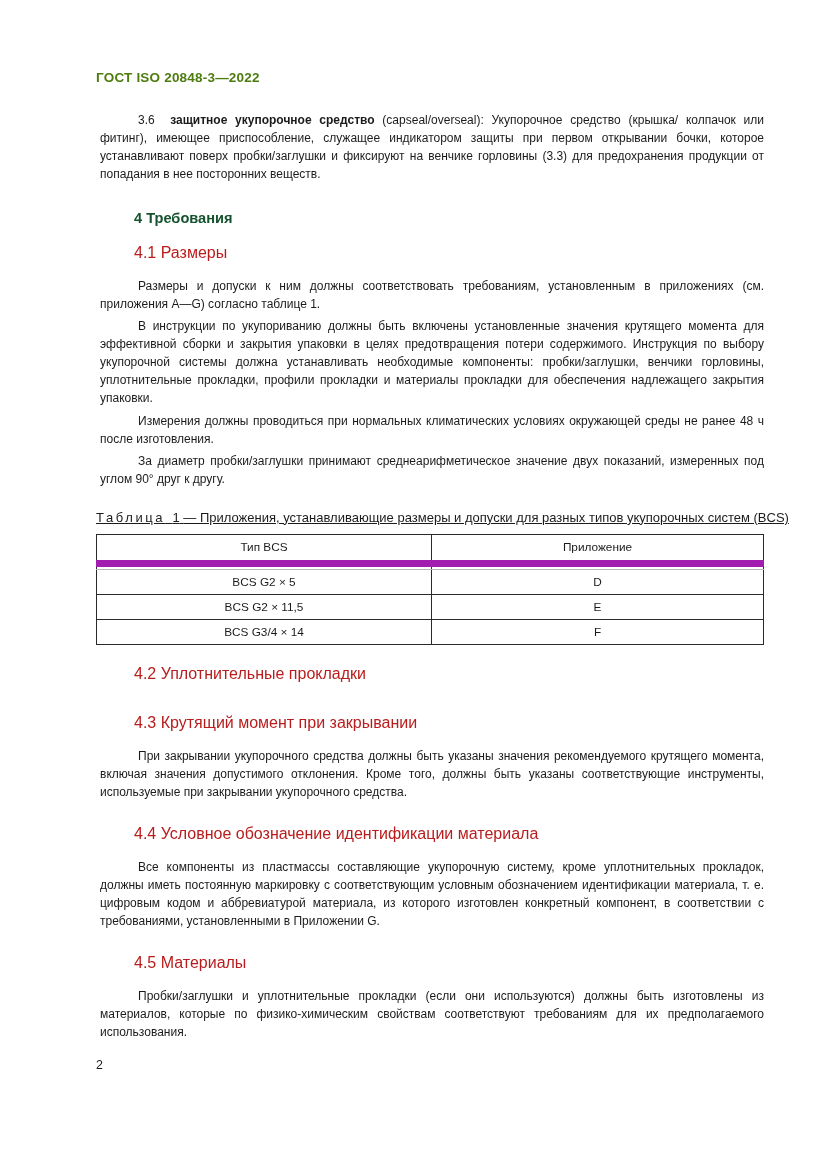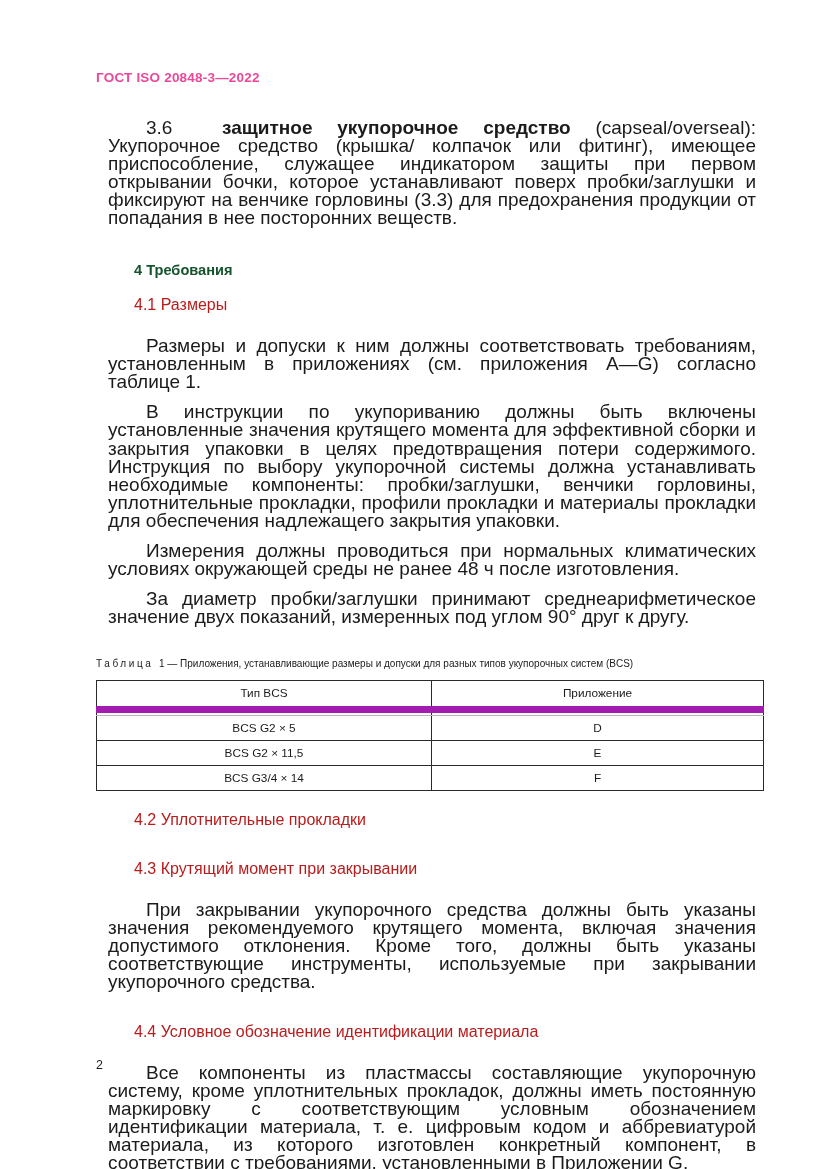--- a/index.html
+++ b/index.html
@@ -26,35 +26,35 @@
   }
 
   
   .running-header {
     position: absolute;
     left: 96px;
     top: 70px;
     font-size: 13.5px;
     font-weight: bold;
     letter-spacing: 0.2px;
-    color: #ec4899;
+    color: #4d7c0f;
     white-space: nowrap;
   }
 
   
   .content {
     position: absolute;
     left: 96px;
     top: 107px;
     width: 672px;
   }
 
   p.body {
-    margin: 12px;
-    font-size: 19px;
+    margin: 4px;
+    font-size: 12px;
     line-height: 18.05px;
     text-align: justify;
     text-indent: 38px;
     color: #1b1b1d;
     hyphens: manual;
   }
 
   .b { font-weight: bold; }
 
   
@@ -77,24 +77,25 @@
 
   .sp-after-para   { height: 18px; }
   .sp-before-h2    { height: 22px; }
   .sp-after-h2     { height: 16px; }
   .sp-after-h3     { height: 12px; }
   .sp-before-h3    { height: 20px; }
 
   
   .table-caption {
     margin: 0;
-    font-size: 10px;
+    font-size: 13px;
     line-height: 16px;
     color: #1b1b1d;
     white-space: nowrap;
+    text-decoration: underline;
   }
   .table-caption .spaced {
     letter-spacing: 2.6px;
   }
 
   table.bcs {
     border-collapse: collapse;
     width: 667px;
     margin-top: 8px;
     table-layout: fixed;
@@ -207,18 +208,19 @@
     <div class="sp-before-h3"></div>
 
     <h3 class="subclause">4.4  Условное обозначение идентификации материала</h3>
     <div class="sp-after-h3"></div>
     <p class="body">Все компоненты из пластмассы составляющие укупорочную систему, кроме уплотнительных прокладок, должны иметь постоянную маркировку с соответствующим условным обозначением идентификации материала, т. е. цифровым кодом и аббревиатурой материала, из которого изготовлен конкретный компонент, в соответствии с требованиями, установленными в Приложении G.</p>
 
     <div class="sp-before-h3"></div>
 
     <h3 class="subclause">4.5  Материалы</h3>
     <div class="sp-after-h3"></div>
+    <p class="body">Пробки/заглушки и уплотнительные прокладки (если они используются) должны быть изготовлены из материалов, которые по физико-химическим свойствам соответствуют требованиям для их предполагаемого использования.</p>
 
   </div>
 
   <div class="folio">2</div>
 
 </div>
 
 </body></html>

